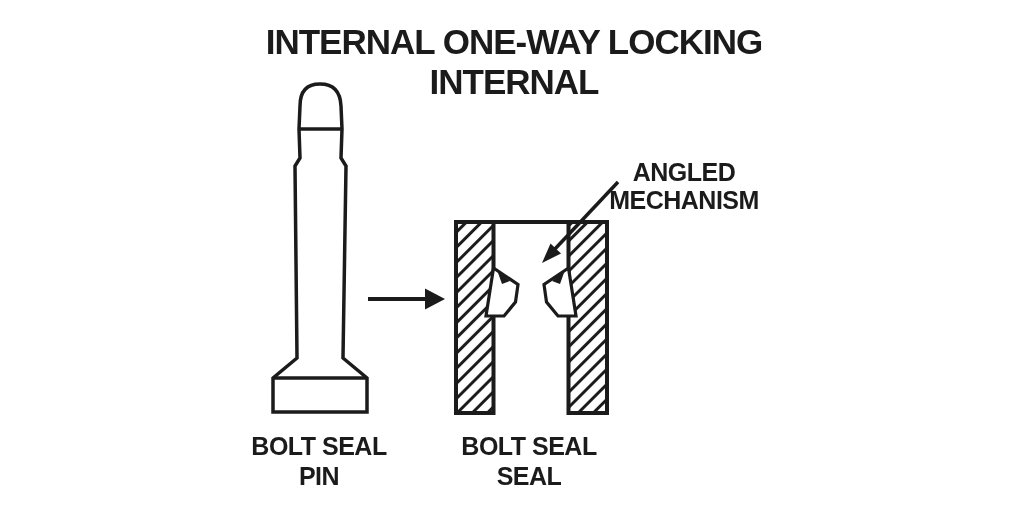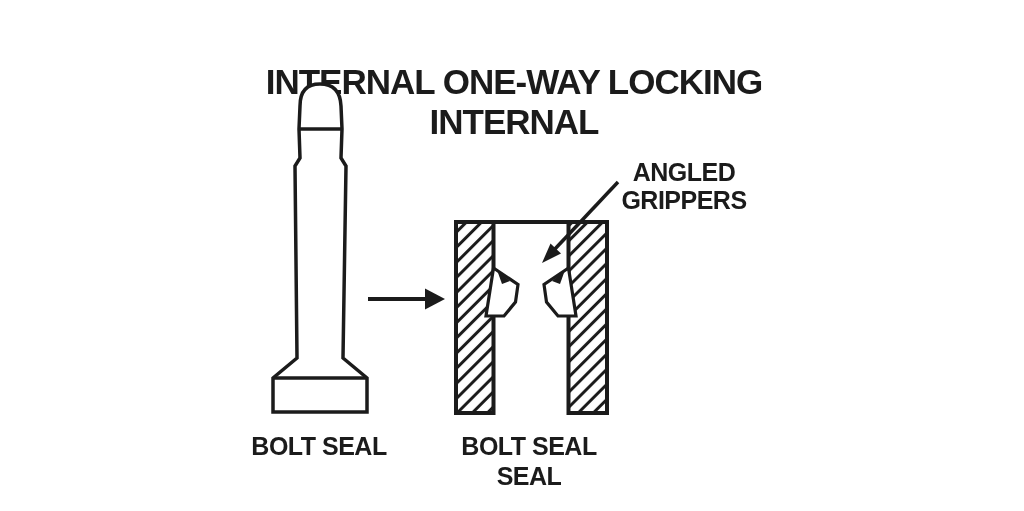--- a/index.html
+++ b/index.html
@@ -22,21 +22,21 @@
   .txt{
     position:absolute;
     transform:translateX(-50%);
     text-align:center;
     font-weight:700;
     white-space:nowrap;
     color:var(--ink);
   }
   .title{
     left:514px;top:22px;
-    font-size:35px;line-height:40px;letter-spacing:-1px;margin-top:40px;
+    font-size:35px;line-height:40px;letter-spacing:-1px;
   }
   .part-label{
     font-size:25px;line-height:30px;letter-spacing:-0.5px;
   }
   .pin-label{left:319px;top:431px;}
   .body-label{left:529px;top:431px;}
   .grippers-label{left:684px;top:158px;line-height:28px;text-align:center;}
 </style>
 </head>
 <body>
@@ -82,25 +82,26 @@
     </g>
 
     <g>
       <line class="ink-stroke" x1="618" y1="182" x2="554" y2="250" stroke-width="3.5"></line>
       <polygon class="ink-fill" points="542,263 561,253.5 550.5,243.5"></polygon>
     </g>
   </svg>
 
   <div class="txt part-label pin-label">
     <div>BOLT SEAL</div>
+    <div>PIN</div>
   </div>
 
   <div class="txt part-label body-label">
     <div>BOLT SEAL</div>
     <div>SEAL</div>
   </div>
 
   <div class="txt part-label grippers-label">
     <div>ANGLED</div>
-    <div>GRIPPERS</div>
+    <div>MECHANISM</div>
   </div>
 
 </div>
 
 </body></html>

